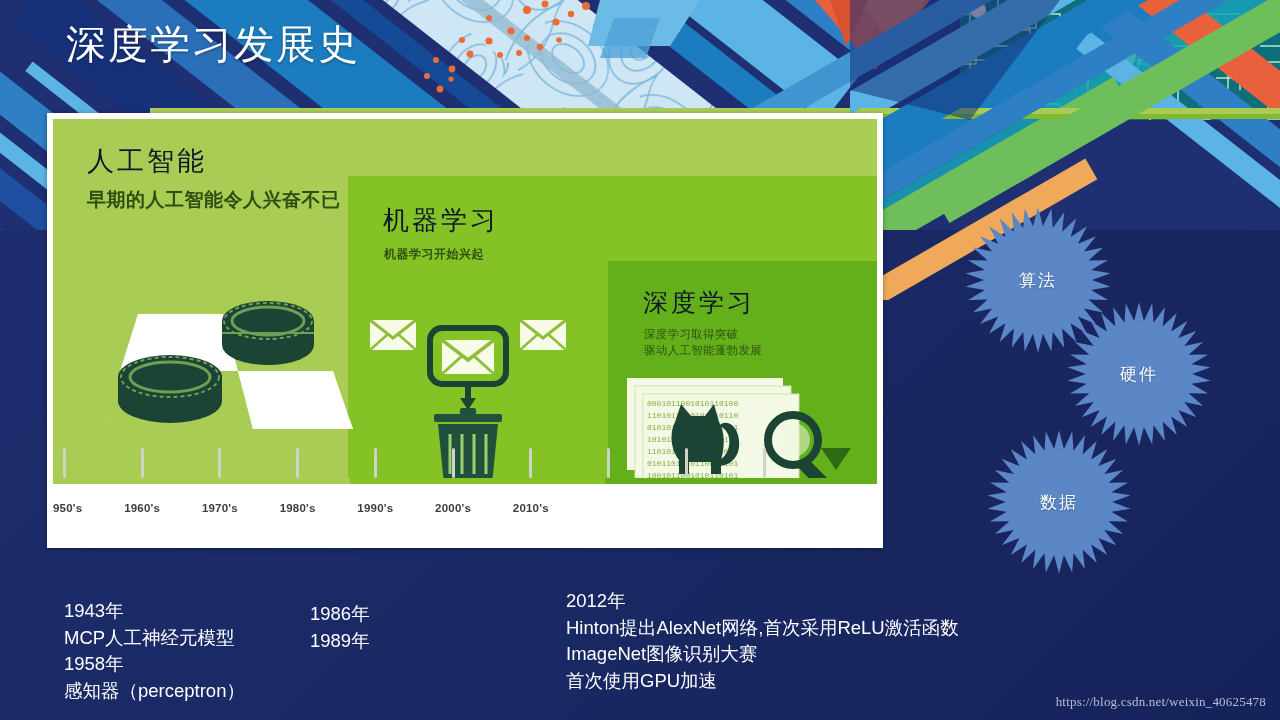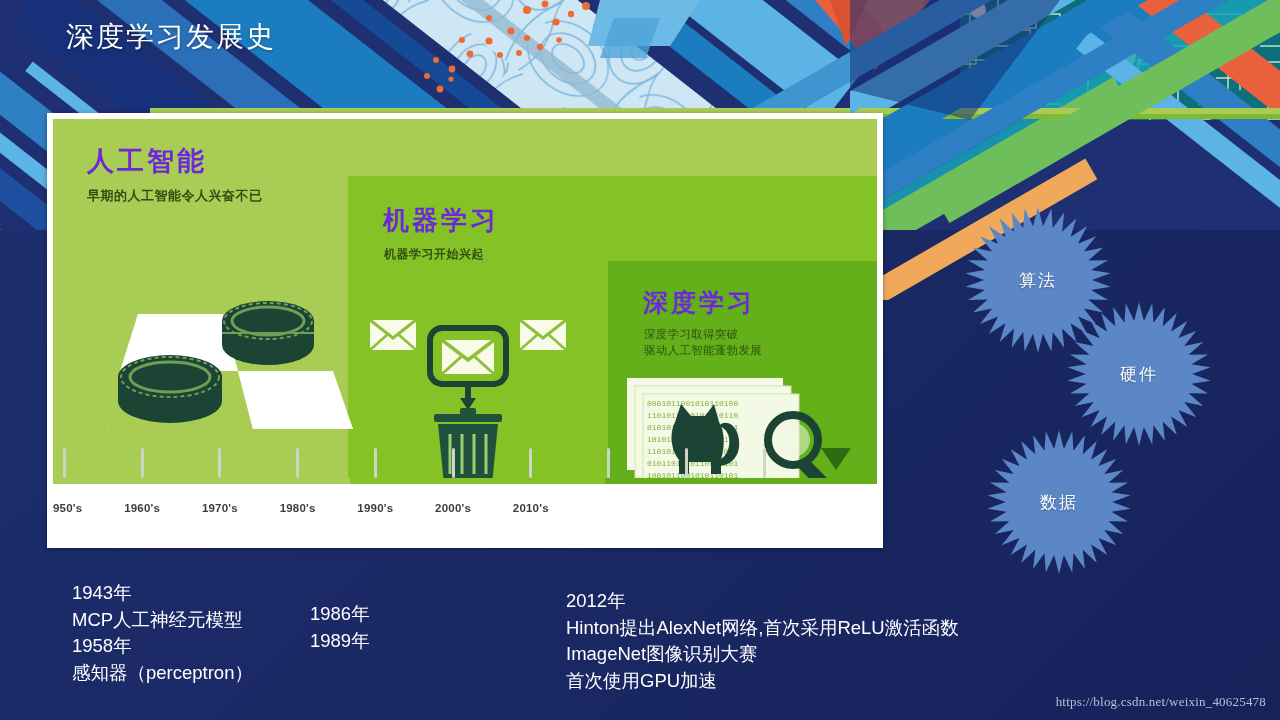--- a/index.html
+++ b/index.html
@@ -15,44 +15,44 @@
   
   .deco{position:absolute;left:0;top:0;width:1280px;height:230px;overflow:hidden;}
   .deco svg{display:block;}
 
   
   .deco-right{position:absolute;right:0;top:0;width:430px;height:300px;overflow:hidden;}
 
   
   .title{
     position:absolute;left:66px;top:20px;
-    color:#ffffff;font-size:28px;line-height:1.2;letter-spacing:2px;
+    color:#ffffff;font-size:40px;line-height:1.2;letter-spacing:2px;
     font-weight:400;white-space:nowrap;z-index:8;
     text-shadow:0 1px 3px rgba(0,0,0,.35);
   }
 
   
   .picture{
     position:absolute;left:47px;top:113px;width:836px;height:435px;
     background:#ffffff;padding:6px;box-sizing:border-box;z-index:6;
     box-shadow:0 1px 5px rgba(0,0,0,.35);
   }
   .pic-inner{position:relative;width:100%;height:100%;overflow:hidden;background:#a8cd4f;}
 
   .panel{position:absolute;}
   .p1{left:0;top:0;width:100%;height:100%;background:#a9cd54;}
   .p2{left:295px;top:57px;right:0;bottom:0;background:#85c226;}
   .p3{left:555px;top:142px;right:0;bottom:0;background:#63b01a;}
 
-  .pheading{position:absolute;color:#6d28d9;font-weight:700;white-space:nowrap;}
+  .pheading{position:absolute;color:#0f172a;font-weight:400;white-space:nowrap;}
   .psub{position:absolute;color:#2f4f12;font-weight:bold;white-space:nowrap;}
   .psub2{position:absolute;color:#2f4f12;font-weight:normal;white-space:nowrap;line-height:1.35;}
 
   .h1{left:34px;top:24px;font-size:27px;letter-spacing:3px;}
-  .s1{left:34px;top:68px;font-size:13px;letter-spacing:.5px;}
+  .s1{left:34px;top:68px;font-size:19px;letter-spacing:.5px;}
   .h2{left:330px;top:84px;font-size:26px;letter-spacing:3px;}
   .s2{left:331px;top:127px;font-size:12px;letter-spacing:.5px;}
   .h3{left:590px;top:167px;font-size:25px;letter-spacing:3px;}
   .s3{left:591px;top:208px;font-size:11.5px;letter-spacing:.3px;}
 
   
   .timeline{position:absolute;left:0;bottom:0;width:100%;height:64px;background:#ffffff;}
   .tl-bar{position:absolute;left:0;top:0;width:100%;height:6px;}
   .tick{position:absolute;top:-30px;width:3px;height:30px;background:#cfd4c9;border-radius:2px;}
   .tl-label{position:absolute;top:24px;font-size:11.5px;font-weight:bold;color:#3d3d3d;
@@ -68,21 +68,21 @@
     text-shadow:0 1px 2px rgba(0,0,0,.3);
   }
   #burst-algorithm{left:963px;top:205px;width:150px;height:150px;}
   #burst-hardware{left:1065px;top:300px;width:148px;height:148px;}
   #burst-data{left:985px;top:428px;width:148px;height:148px;}
 
   
   .cols{position:absolute;left:0;top:580px;width:1280px;height:120px;z-index:8;}
   .col{position:absolute;color:#ffffff;font-size:18.5px;line-height:26.5px;white-space:nowrap;}
   .col div{white-space:nowrap;}
-  #col-1{left:64px;top:0;margin-left:8px;}
+  #col-1{left:64px;top:18px;}
   #col-2{left:310px;top:21px;}
   #col-3{left:566px;top:8px;}
 
   .watermark{
     position:absolute;right:14px;bottom:10px;color:#c5cbe0;font-size:13px;
     letter-spacing:.2px;z-index:9;opacity:.92;font-family:Liberation Serif, serif;
   }
 </style>
 </head>
 <body>

